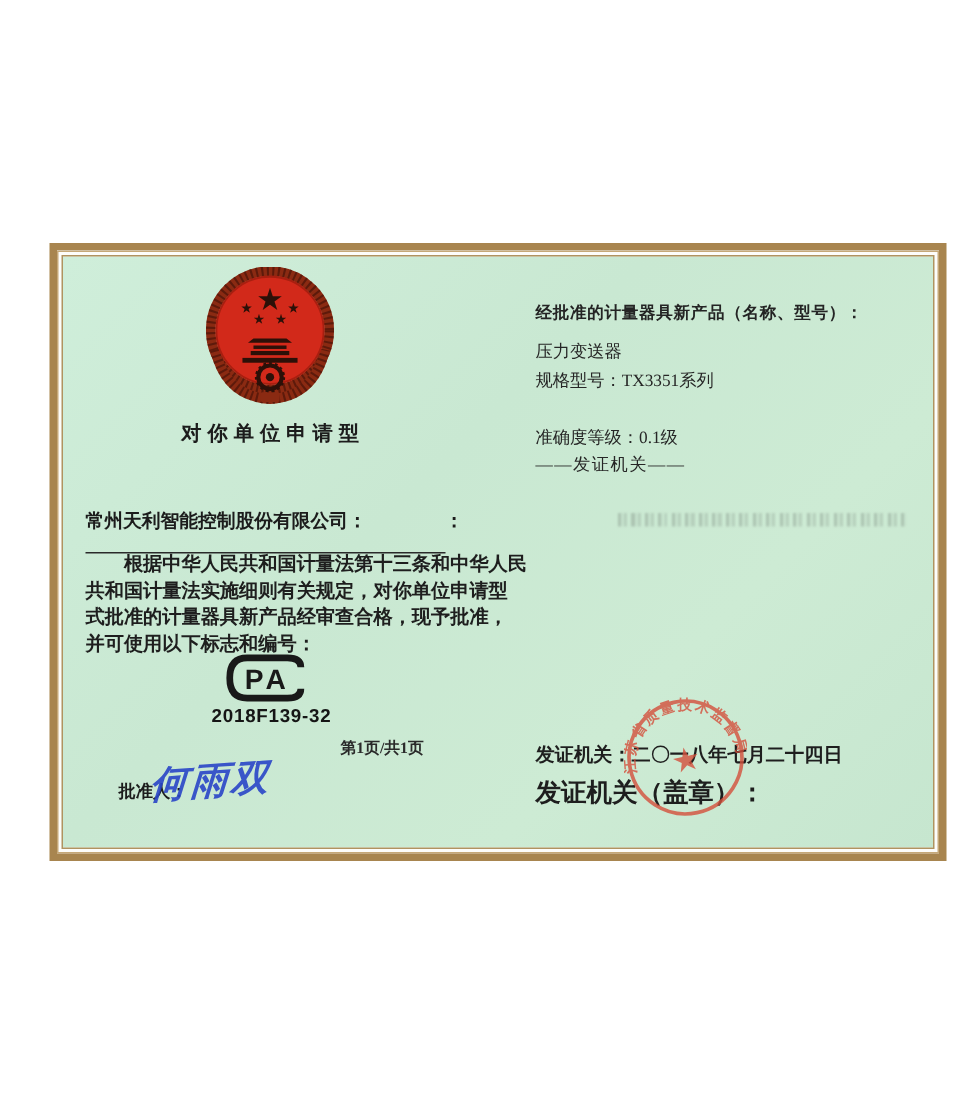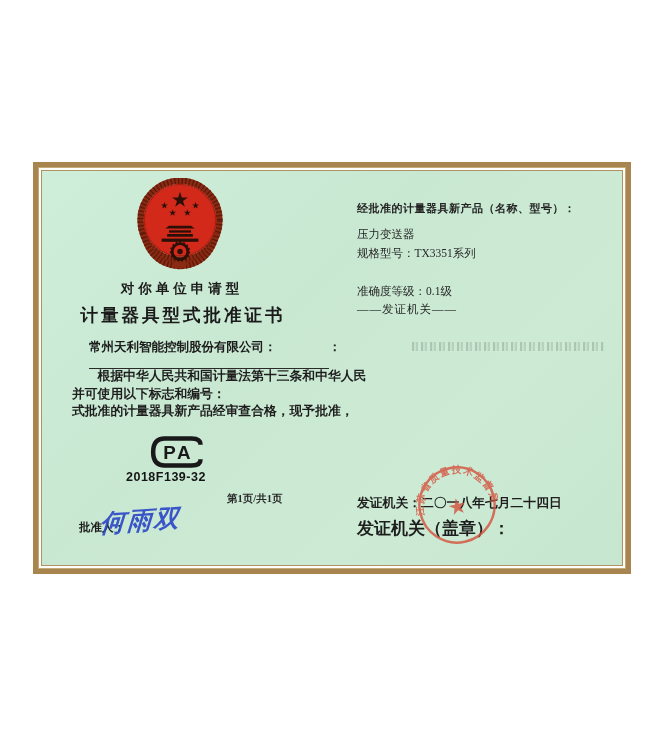--- a/index.html
+++ b/index.html
@@ -20,27 +20,27 @@
   }
   .abs{position:absolute;}
   
   .emblem{left:92px;top:7px;width:92px;height:101px;}
   .country{left:0;top:109px;width:280px;text-align:center;
     font-size:13.5px;font-weight:bold;letter-spacing:4px;color:#1c1c1c;}
   .cert-title{left:0;top:132px;width:282px;text-align:center;
     font-size:17.5px;font-weight:bold;letter-spacing:3px;color:#1a1a1a;}
   
   .company-line{left:15px;top:168px;font-size:12.5px;font-weight:bold;color:#1c1c1c;white-space:nowrap;}
-  .company-underline{display:inline-block;border-bottom:1.5px solid #2a2a2a;padding-right:52px;padding-bottom:12px;margin-left:32px;}
-  .body-par{left:30px;top:197px;width:292px;font-size:12.8px;font-weight:bold;
+  .company-underline{display:inline-block;border-bottom:1.5px solid #2a2a2a;padding-right:52px;padding-bottom:12px;}
+  .body-par{left:15px;top:197px;width:292px;font-size:12.8px;font-weight:bold;
     color:#1e1e1e;line-height:17.5px;text-align:justify;}
   .body-par .line{white-space:nowrap;}
   .body-par .line:first-child{text-indent:2em;}
   .cpa{left:105px;top:264px;width:66px;height:34px;}
-  .approval-no{left:84px;top:299px;width:110px;
+  .approval-no{left:84px;top:299px;width:110px;text-align:center;
     font-size:12.5px;font-weight:bold;letter-spacing:0.5px;color:#151515;
     font-family:"Liberation Sans","DejaVu Sans",sans-serif;}
   .page-indicator{left:185px;top:321px;font-size:10.5px;font-weight:bold;color:#2a2a2a;}
   .approver-label{left:37px;top:349px;font-size:11.5px;font-weight:bold;color:#1c1c1c;}
   .signature{left:58px;top:333px;font-size:25px;color:#2a46c8;font-style:italic;
     transform:rotate(-4deg) skewX(-8deg);font-weight:bold;letter-spacing:2px;opacity:.9;}
   
   .r-header{left:315px;top:30px;font-size:11px;font-weight:bold;color:#242424;letter-spacing:0.5px;white-space:nowrap;}
   .r-line{left:315px;font-size:11.5px;font-weight:normal;color:#262626;white-space:nowrap;}
   .r-l0{top:56px;} .r-l1{top:75px;} .r-l2{top:94px;} .r-l3{top:113px;} .r-l4{top:131px;letter-spacing:1px;}
@@ -81,28 +81,28 @@
         <rect x="38" y="57" width="24" height="2.5"></rect>
         <rect x="36" y="61" width="28" height="3"></rect>
         <rect x="30" y="66" width="40" height="3.5"></rect>
       </g>
       <circle cx="50" cy="80" r="8.5" fill="none" stroke="#2c1008" stroke-width="3"></circle>
       <circle cx="50" cy="80" r="10" fill="none" stroke="#2c1008" stroke-width="2" stroke-dasharray="2 2.2"></circle>
       <circle cx="50" cy="80" r="3" fill="#2c1008"></circle>
     </svg>
 
     <div class="abs country">对你单位申请型</div>
-    <div class="abs cert-title">计量器具型式批准证书</div>
 
     <div class="abs company-line"><span class="company-underline">常州天利智能控制股份有限公司：</span><span>：</span></div>
 
     <div class="abs body-par">
       <div class="line">根据中华人民共和国计量法第十三条和中华人民</div>
+      <div class="line">共和国计量法实施细则有关规定，对你单位申请型</div>
+      <div class="line">式批准的计量器具新产品经审查合格，现予批准，</div>
       <div class="line">并可使用以下标志和编号：</div>
-      <div class="line">式批准的计量器具新产品经审查合格，现予批准，</div>
     </div>
 
     <svg class="abs cpa" viewBox="0 0 70 38">
       <path d="M58 11 Q58 4 48 4 L18 4 Q5 4 5 19 Q5 34 18 34 L48 34 Q58 34 58 27" fill="none" stroke="#191919" stroke-width="5"></path>
       <text x="33" y="27" text-anchor="middle" font-size="21" font-weight="bold" letter-spacing="3" fill="#191919" font-family="Liberation Sans, DejaVu Sans, sans-serif">PA</text>
     </svg>
     <div class="abs approval-no">2018F139-32</div>
 
     <div class="abs page-indicator">第1页/共1页</div>
 

